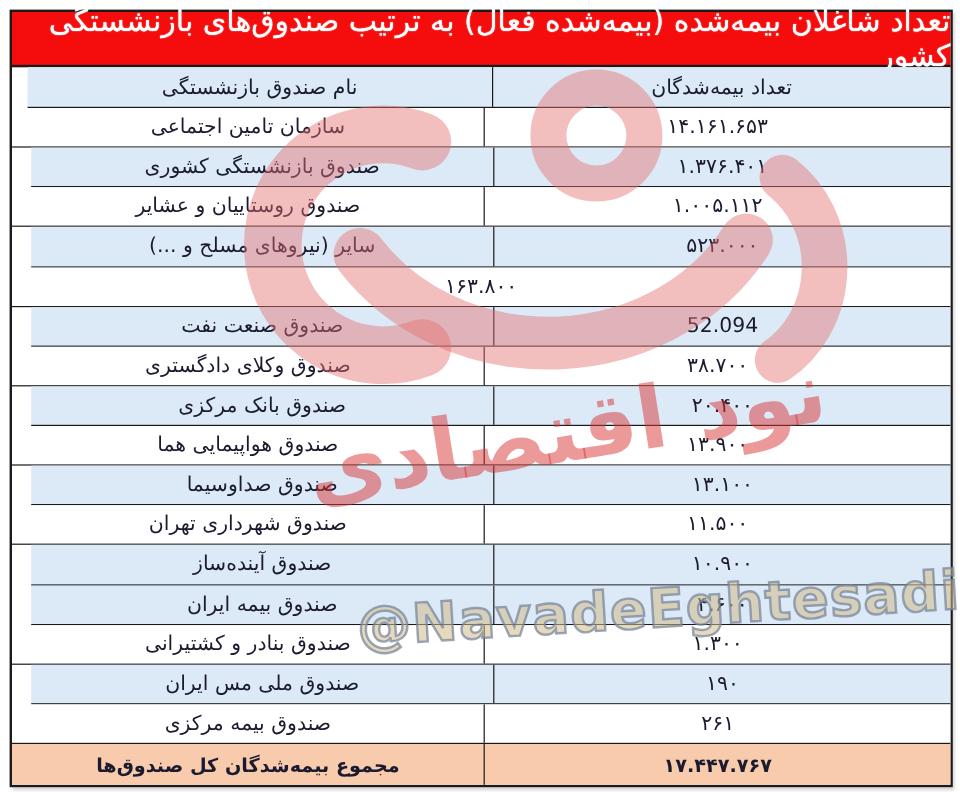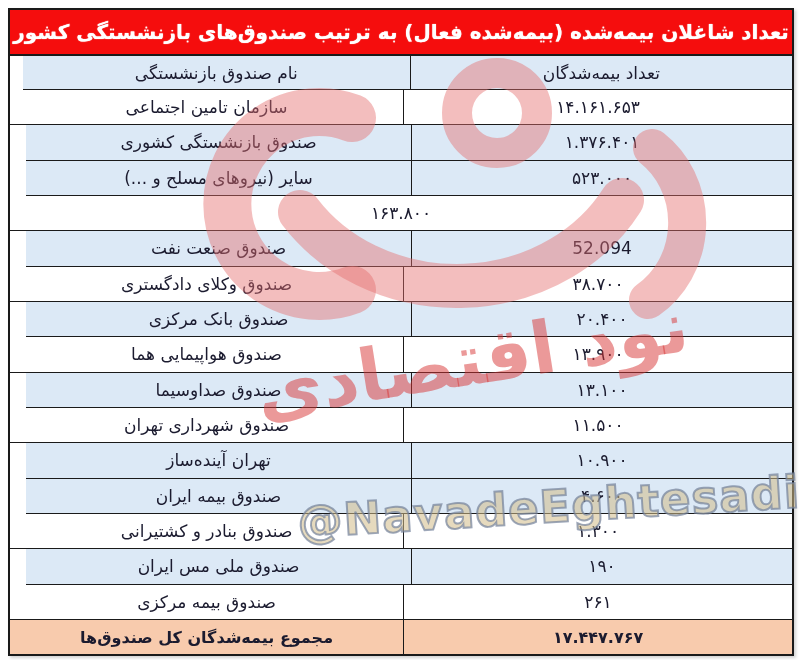--- a/index.html
+++ b/index.html
@@ -17,21 +17,21 @@
     position:absolute;left:8px;top:8px;width:786px;height:648px;
     box-sizing:border-box;border:2.5px solid var(--c-border);
     background:#fff;display:flex;flex-direction:column;z-index:1;
     box-shadow:2px 2px 3px rgba(0,0,0,0.18);
   }
   .title-bar{
     height:46px;flex:0 0 46px;background:var(--c-title-bg);
     border-bottom:2.5px solid var(--c-border);box-sizing:border-box;
     display:flex;align-items:center;justify-content:center;
     direction:rtl;color:var(--c-title-text);
-    font-size:20px;font-weight:bold;letter-spacing:0;
+    font-size:25px;font-weight:normal;letter-spacing:0;
     text-shadow:0 0 1px #fff;
   }
   .hrow,.frow,.row{display:flex;direction:ltr;box-sizing:border-box;}
   .hrow{height:34px;flex:0 0 34px;background:var(--c-blue);border-bottom:1.7px solid var(--c-border);margin-left:13px;}
   .rows{flex:1 1 auto;display:flex;flex-direction:column;}
   .row{flex:1 1 auto;background:#ffffff;border-bottom:1.7px solid var(--c-border);}
   .row.alt{background:var(--c-blue);margin-left:16px;}
   .frow{height:34px;flex:0 0 34px;background:var(--c-salmon);}
   .cell{
     display:flex;align-items:center;justify-content:center;
@@ -74,20 +74,24 @@
   <div class="row">
     <div class="cell cell-name">سازمان تامین اجتماعی</div>
     <div class="cell cell-count">۱۴.۱۶۱.۶۵۳</div>
   </div>
 
   <div class="row alt">
     <div class="cell cell-name">صندوق بازنشستگی کشوری</div>
     <div class="cell cell-count">۱.۳۷۶.۴۰۱</div>
   </div>
 
+  <div class="row">
+    <div class="cell cell-name">صندوق روستاییان و عشایر</div>
+    <div class="cell cell-count">۱.۰۰۵.۱۱۲</div>
+  </div>
 
   <div class="row alt">
     <div class="cell cell-name">سایر (نیروهای مسلح و ...)</div>
     <div class="cell cell-count">۵۲۳.۰۰۰</div>
   </div>
 
   <div class="row">
     <div class="cell cell-count">۱۶۳.۸۰۰</div>
   </div>
 
@@ -115,21 +119,21 @@
     <div class="cell cell-name">صندوق صداوسیما</div>
     <div class="cell cell-count">۱۳.۱۰۰</div>
   </div>
 
   <div class="row">
     <div class="cell cell-name">صندوق شهرداری تهران</div>
     <div class="cell cell-count">۱۱.۵۰۰</div>
   </div>
 
   <div class="row alt">
-    <div class="cell cell-name">تهران آینده‌ساز</div>
+    <div class="cell cell-name">صندوق آینده‌ساز</div>
     <div class="cell cell-count">۱۰.۹۰۰</div>
   </div>
 
 
   <div class="row alt">
     <div class="cell cell-name">صندوق بیمه ایران</div>
     <div class="cell cell-count">۴.۶۰۰</div>
   </div>
 
   <div class="row">

